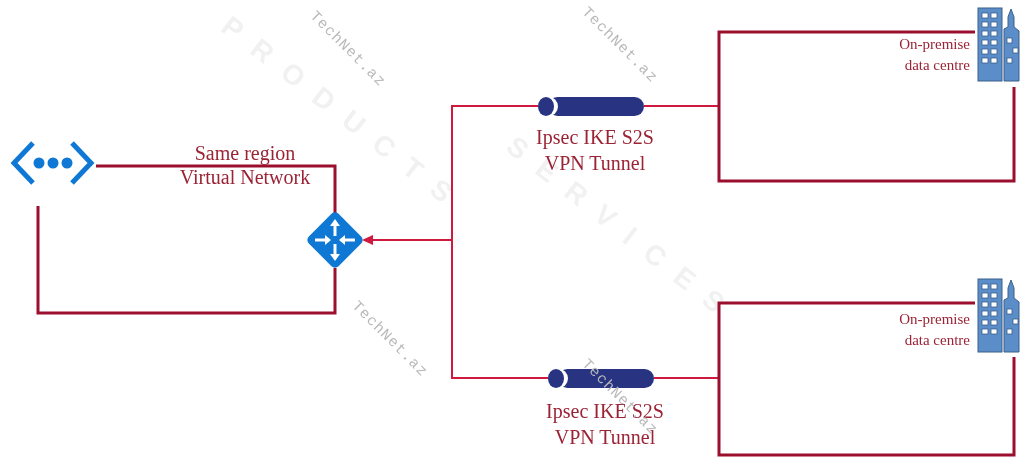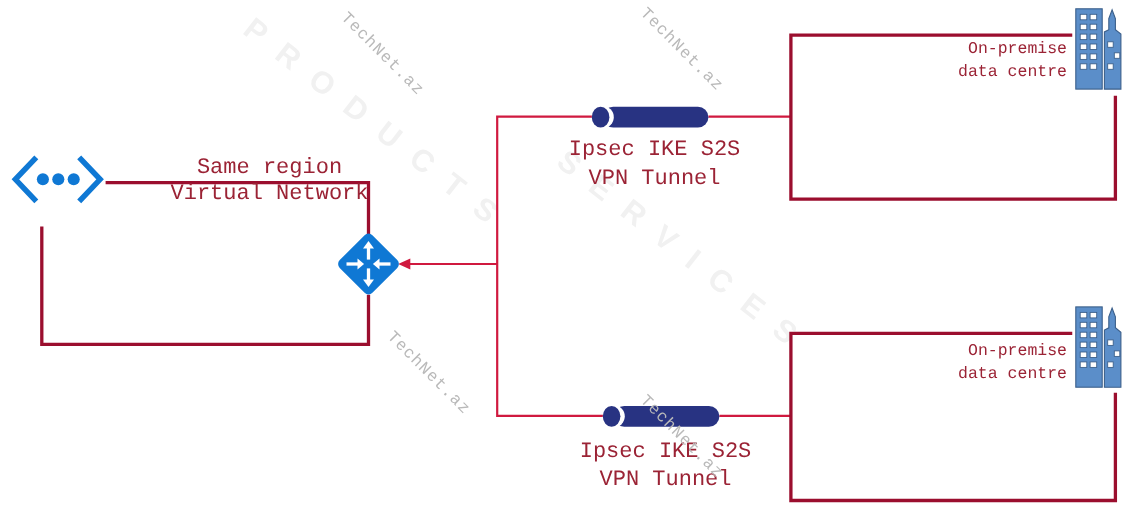--- a/index.html
+++ b/index.html
@@ -4,21 +4,21 @@
   <style>
     html, body { margin: 0; padding: 0; background: #ffffff; }
     #stage {
       position: relative; width: 1027px; height: 461px; overflow: hidden;
       background: #ffffff;
       font-family: "Liberation Sans", sans-serif;
     }
     #stage svg.layer { position: absolute; left: 0; top: 0; }
     .lbl {
       position: absolute; color: #9b2335; text-align: center;
-      font-family: Liberation Mono, monospace; line-height: 24px;
+      font-family: Liberation Serif, serif; line-height: 24px;
       white-space: nowrap;
     }
     .lbl-vnet { left: 150px; top: 141px; width: 190px; font-size: 20px; }
     .lbl-tun1 { left: 500px; top: 124px; width: 190px; font-size: 20px; line-height: 26px; }
     .lbl-tun2 { left: 510px; top: 398px; width: 190px; font-size: 20px; line-height: 26px; }
     .lbl-dc1 { left: 840px; top: 34px; width: 130px; font-size: 15px; line-height: 21px; text-align: right; }
     .lbl-dc2 { left: 840px; top: 309px; width: 130px; font-size: 15px; line-height: 21px; text-align: right; }
     .wm {
       position: absolute; color: #b9b9b9; font-size: 15px; letter-spacing: 1px;
       font-family: "Liberation Mono", monospace; transform: rotate(45deg);

